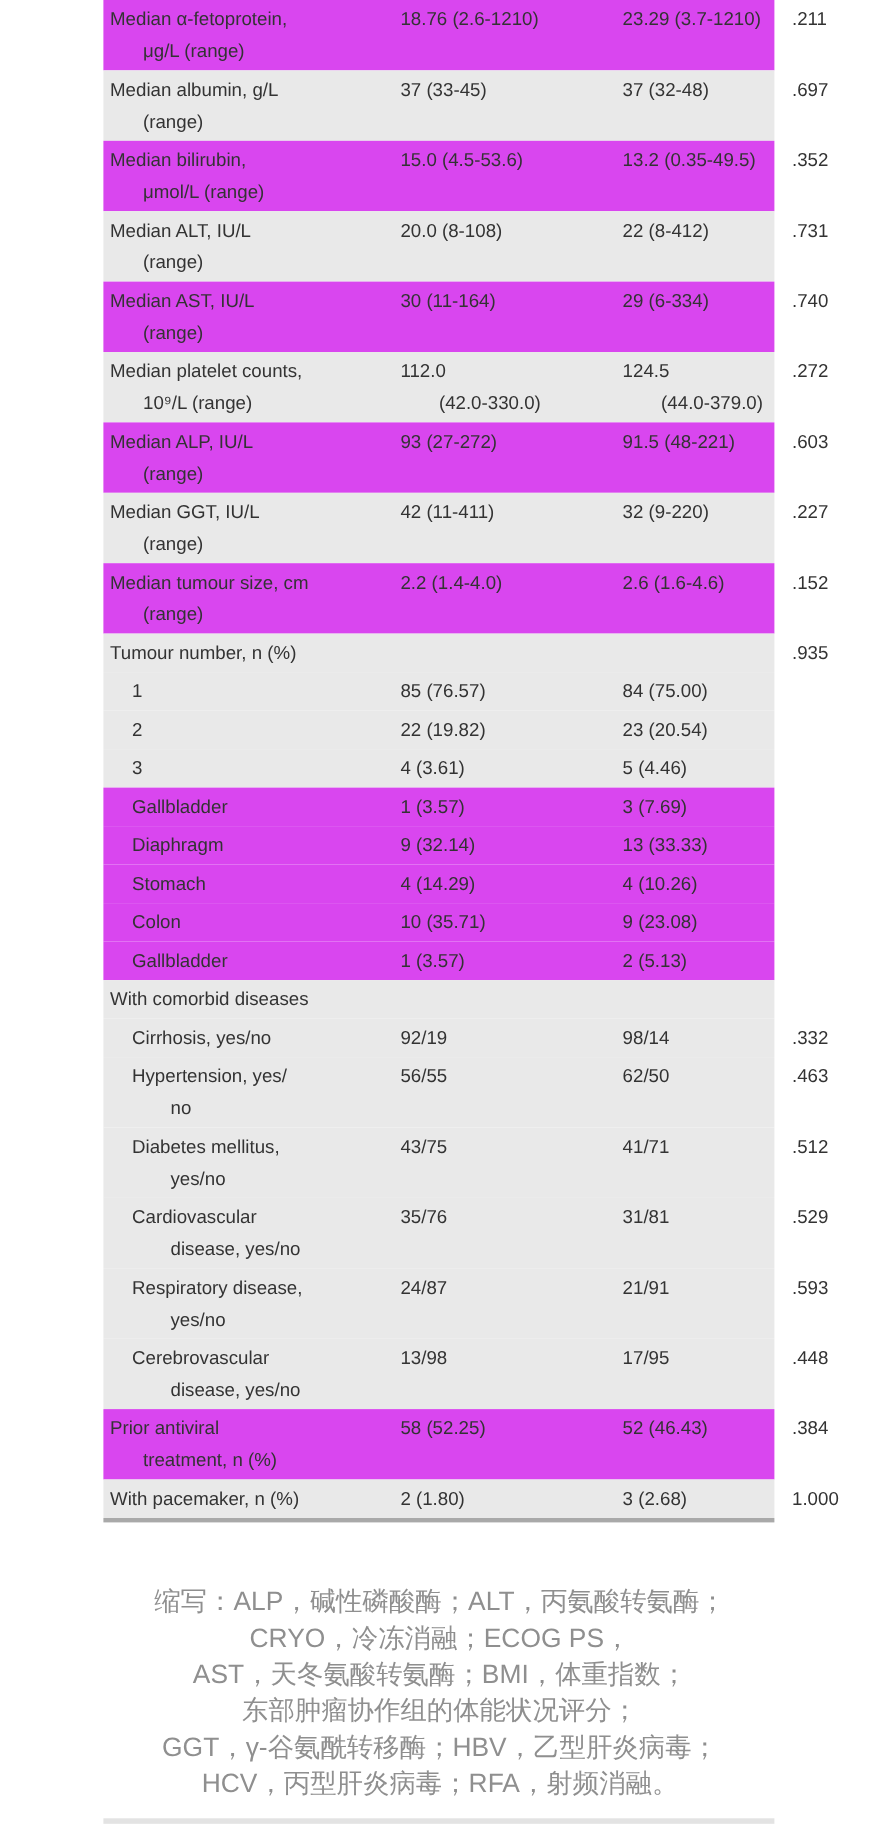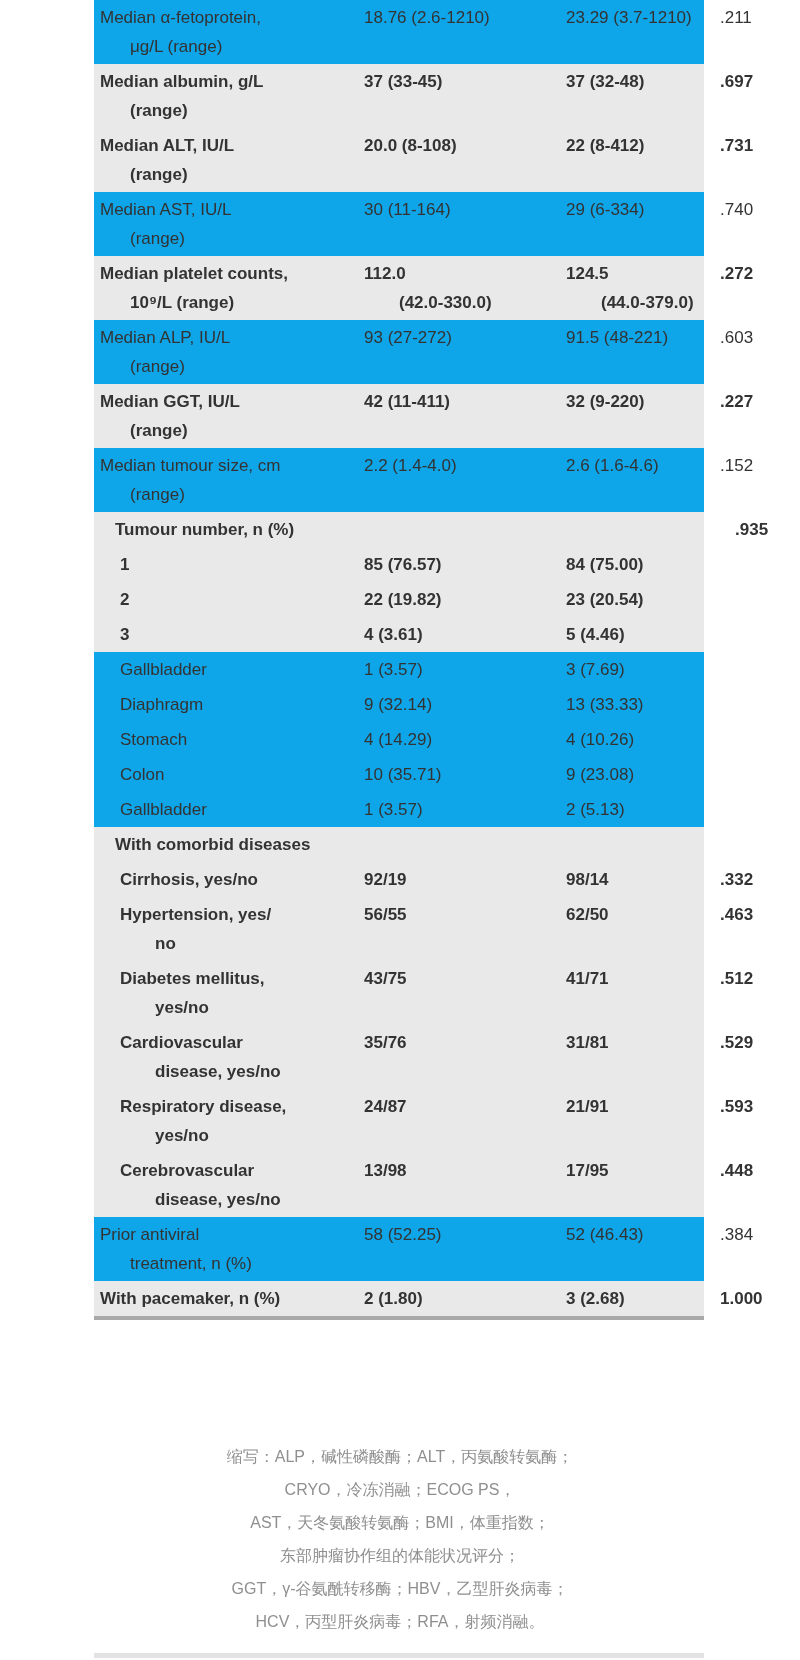--- a/index.html
+++ b/index.html
@@ -9,32 +9,32 @@
     color:#333333;
   }
   .char-table{
     position:absolute;left:94px;top:0;width:610px;
     border-bottom:4px solid #a9a9a9;
   }
   .row{
     display:flex;align-items:flex-start;
     padding:3px 0;font-size:17px;line-height:29px;
   }
-  .row.gray{background:#e9e9e9;font-weight:bold;}
-  .row.white{background:#0ea5e9;}
+  .row.gray{background:#e9e9e9;}
+  .row.white{background:#d946ef;}
   .cell{box-sizing:border-box;flex-shrink:0;}
   .cell.label{width:222px;white-space:pre-line;}
   .row.main .cell.label{padding-left:36px;text-indent:-30px;}
-  .row.group .cell.label{padding-left:6px;margin-left:15px;}
+  .row.group .cell.label{padding-left:6px;}
   .row.sub  .cell.label{padding-left:61px;text-indent:-35px;}
   .cell.v{width:154px;white-space:pre-line;padding-left:35px;text-indent:-35px;margin-left:48px;}
   .cell.p{flex:1 1 auto;text-align:left;padding-right:26px;}
   .footnote{
     position:absolute;left:0;top:1440px;width:800px;
-    text-align:center;color:#8f8f8f;font-size:16px;line-height:33px;
+    text-align:center;color:#8f8f8f;font-size:24px;line-height:33px;
   }
   .bottom-sliver{
     position:absolute;left:94px;top:1653px;width:610px;height:5px;
     background:#e3e3e3;
   }
 </style>
 </head>
 <body>
 
 <div class="char-table">
@@ -44,20 +44,27 @@
       <div class="cell v">18.76 (2.6-1210)</div>
       <div class="cell v">23.29 (3.7-1210)</div>
       <div class="cell p">.211</div>
     </div>
     <div class="row gray main">
       <div class="cell label">Median albumin, g/L
 (range)</div>
       <div class="cell v">37 (33-45)</div>
       <div class="cell v">37 (32-48)</div>
       <div class="cell p">.697</div>
+    </div>
+    <div class="row white main">
+      <div class="cell label">Median bilirubin,
+μmol/L (range)</div>
+      <div class="cell v">15.0 (4.5-53.6)</div>
+      <div class="cell v">13.2 (0.35-49.5)</div>
+      <div class="cell p">.352</div>
     </div>
     <div class="row gray main">
       <div class="cell label">Median ALT, IU/L
 (range)</div>
       <div class="cell v">20.0 (8-108)</div>
       <div class="cell v">22 (8-412)</div>
       <div class="cell p">.731</div>
     </div>
     <div class="row white main">
       <div class="cell label">Median AST, IU/L

